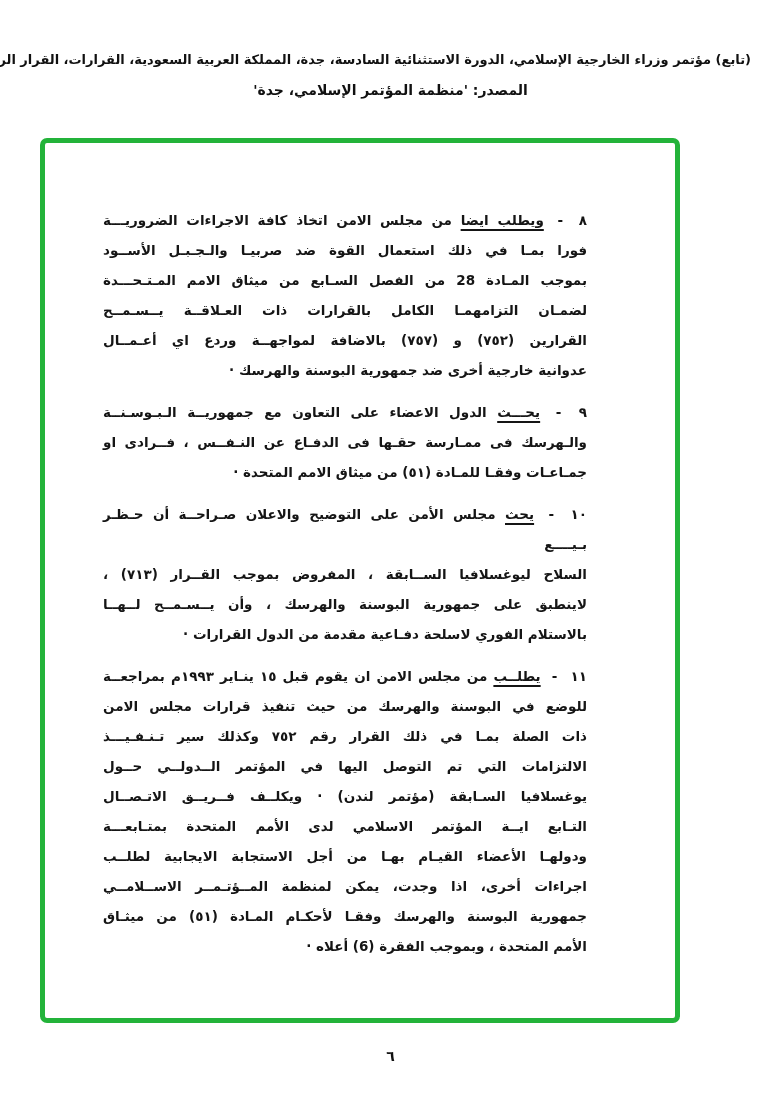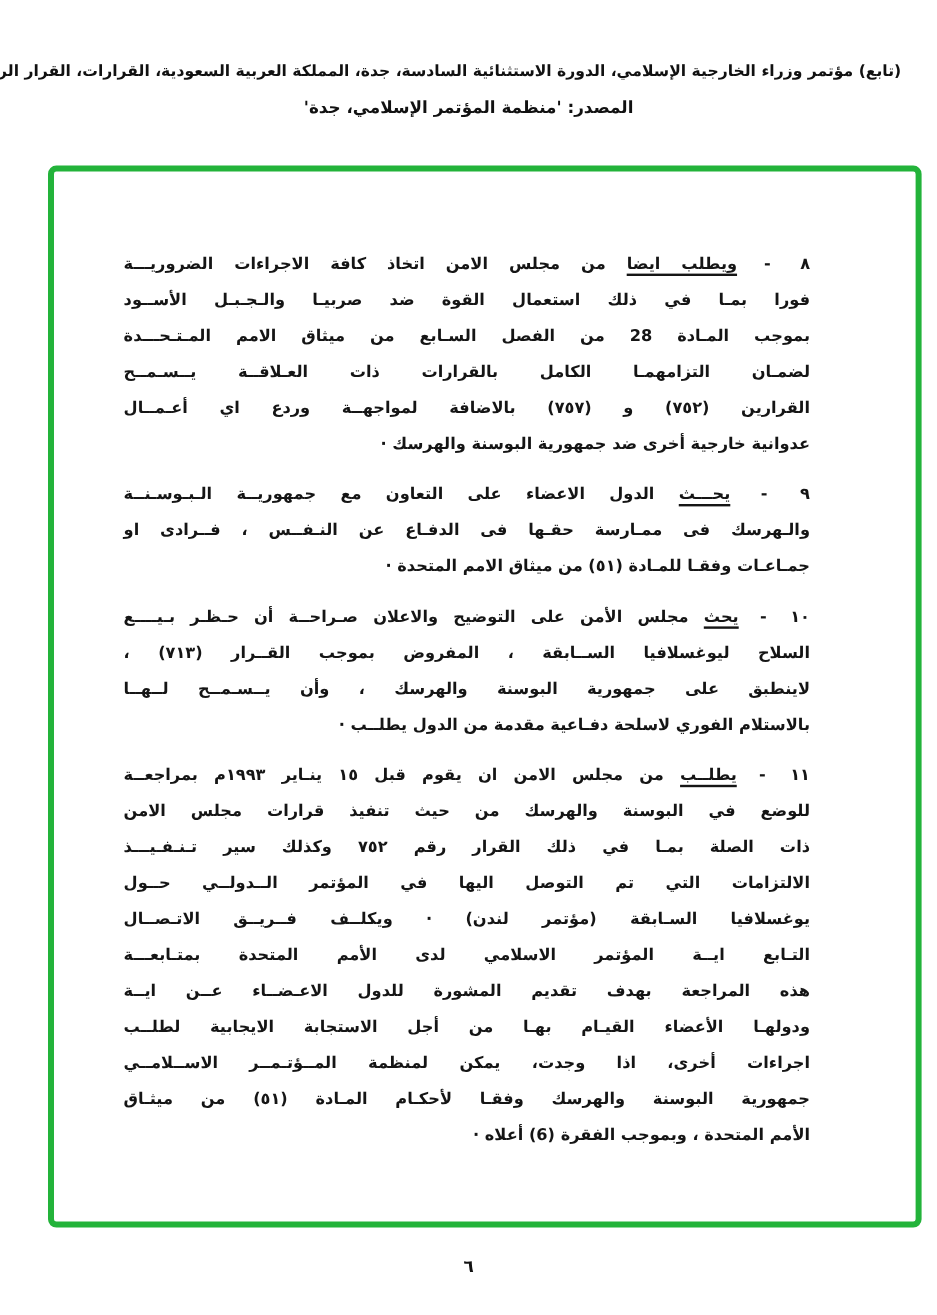--- a/index.html
+++ b/index.html
@@ -25,21 +25,21 @@
     position: absolute;
     top: 82px; left: 0; right: 0;
     direction: rtl;
     text-align: center;
     font-weight: bold;
     font-size: 14px;
   }
   .green-box {
     position: absolute;
     left: 40px; top: 138px;
-    width: 728px; height: 885px;
+    width: 640px; height: 885px;
     border: 5px solid #23b33a;
     border-radius: 7px;
     box-sizing: border-box;
     background: transparent;
   }
   .content {
     position: absolute;
     top: 62px; right: 88px; left: 58px;
     direction: rtl;
   }
@@ -93,30 +93,29 @@
         </div>
         <div class="para">
           <div class="line"><span>٩</span> <span class="pdash">-</span> <span class="lead">يحـــث</span> <span>الدول الاعضاء على التعاون مع جمهوريــة الـبـوسـنــة</span></div>
           <div class="line">والـهرسك فى ممـارسة حقـها فى الدفـاع عن النـفــس ، فــرادى او</div>
           <div class="line last">جمـاعـات وفقـا للمـادة (٥١) من ميثاق الامم المتحدة ·</div>
         </div>
         <div class="para">
           <div class="line"><span>١٠</span> <span class="pdash">-</span> <span class="lead">يحث</span> <span>مجلس الأمن على التوضيح والاعلان صـراحــة أن حـظـر بـيــــع</span></div>
           <div class="line">السلاح ليوغسلافيا الســابقة ، المفروض بموجب القــرار (٧١٣) ،</div>
           <div class="line">لاينطبق على جمهورية البوسنة والهرسك ، وأن يــسـمــح لــهــا</div>
-          <div class="line last">بالاستلام الفوري لاسلحة دفـاعية مقدمة من الدول يطلــب ·</div>
+          <div class="line last">بالاستلام الفوري لاسلحة دفـاعية مقدمة من الدول القرارات ·</div>
         </div>
         <div class="para">
           <div class="line"><span>١١</span> <span class="pdash">-</span> <span class="lead">يطلــب</span> <span>من مجلس الامن ان يقوم قبل ١٥ ينـاير ١٩٩٣م بمراجعــة</span></div>
           <div class="line">للوضع في البوسنة والهرسك من حيث تنفيذ قرارات مجلس الامن</div>
           <div class="line">ذات الصلة بمـا في ذلك القرار رقم ٧٥٢ وكذلك سير تـنـفـيـــذ</div>
           <div class="line">الالتزامات التي تم التوصل اليها في المؤتمر الــدولــي حــول</div>
           <div class="line">يوغسلافيا السـابقة (مؤتمر لندن) · ويكلــف فــريــق الاتـصــال</div>
           <div class="line">التـابع ايــة المؤتمر الاسلامي لدى الأمم المتحدة بمتـابعـــة</div>
-          <div class="line">هذه المراجعة بهدف تقديم المشورة للدول الاعـضــاء عــن ايــة</div>
           <div class="line">ودولهـا الأعضاء القيـام بهـا من أجل الاستجابة الايجابية لطلــب</div>
           <div class="line">اجراءات أخرى، اذا وجدت، يمكن لمنظمة المــؤتـمــر الاســلامــي</div>
           <div class="line">جمهورية البوسنة والهرسك وفقـا لأحكـام المـادة (٥١) من ميثـاق</div>
           <div class="line last">الأمم المتحدة ، وبموجب الفقرة (6) أعلاه ·</div>
         </div>
       </div>
   </div>
 
   <div class="page-number">٦</div>
 

